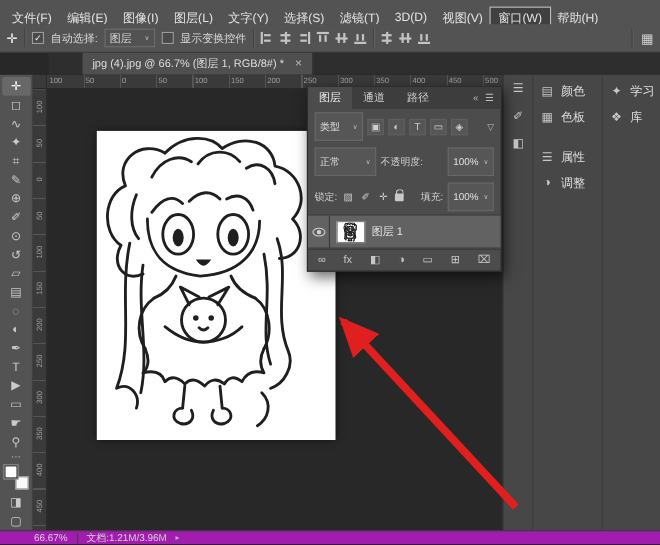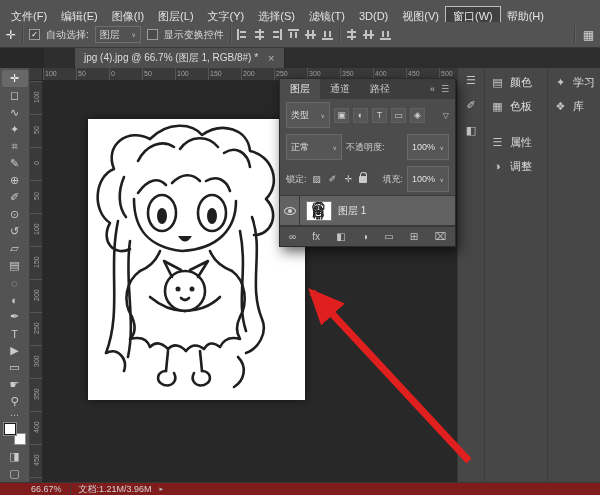--- a/index.html
+++ b/index.html
@@ -76,21 +76,21 @@
     border-left:1px solid #383838;display:flex;}
   .dock-strip{width:27px;border-right:1px solid #3c3c3c;display:flex;flex-direction:column;
     align-items:center;padding-top:6px;gap:12px;font-size:11px;color:#c8c8c8;}
   .dock-main{flex:1;border-right:1px solid #3c3c3c;padding-top:2px;}
   .dock-far{width:52px;padding-top:2px;}
   .dock-group{margin-bottom:12px;}
   .dock-btn{display:flex;align-items:center;gap:6px;height:24px;padding:0 6px;
     font-size:11px;color:#dedede;white-space:nowrap;}
   .dock-btn .glyph{font-size:11px;color:#c6c6c6;width:13px;text-align:center;flex:0 0 auto;}
   
-  .status-bar{position:absolute;left:0;right:0;bottom:0;height:13px;background:#7f1d1d;
+  .status-bar{position:absolute;left:0;right:0;bottom:0;height:13px;background:#a21caf;
     border-top:1px solid #383838;display:flex;align-items:center;gap:8px;
     padding:0 8px 0 31px;font-size:9px;color:#d2d2d2;}
   .sb-sep{width:1px;height:9px;background:#3c3c3c;}
   .sb-arrow{font-size:7px;color:#b5b5b5;}
   
   .layers-panel{position:absolute;left:279px;top:78px;width:177px;background:#4c4c4c;
     border:1px solid #2a2a2a;box-shadow:3px 5px 12px rgba(0,0,0,.6);z-index:20;font-size:10px;}
   .lp-tabs{display:flex;align-items:stretch;height:20px;background:#3d3d3d;}
   .lp-tab{display:flex;align-items:center;padding:0 10px;color:#cdcdcd;}
   .lp-tab.active{background:#4c4c4c;color:#efefef;}

